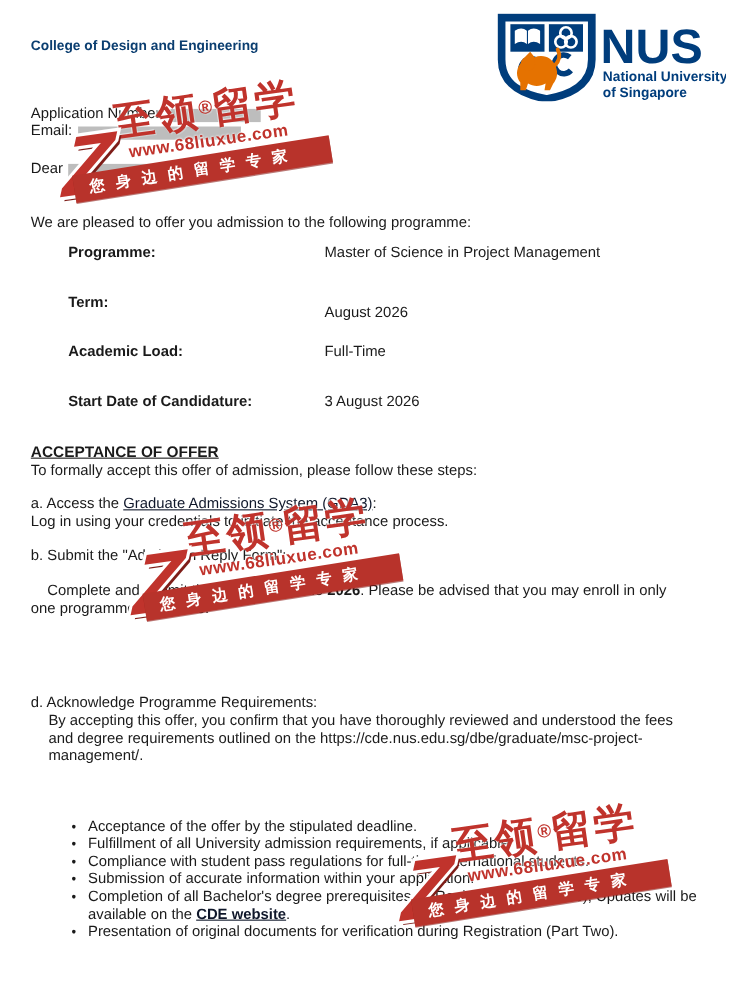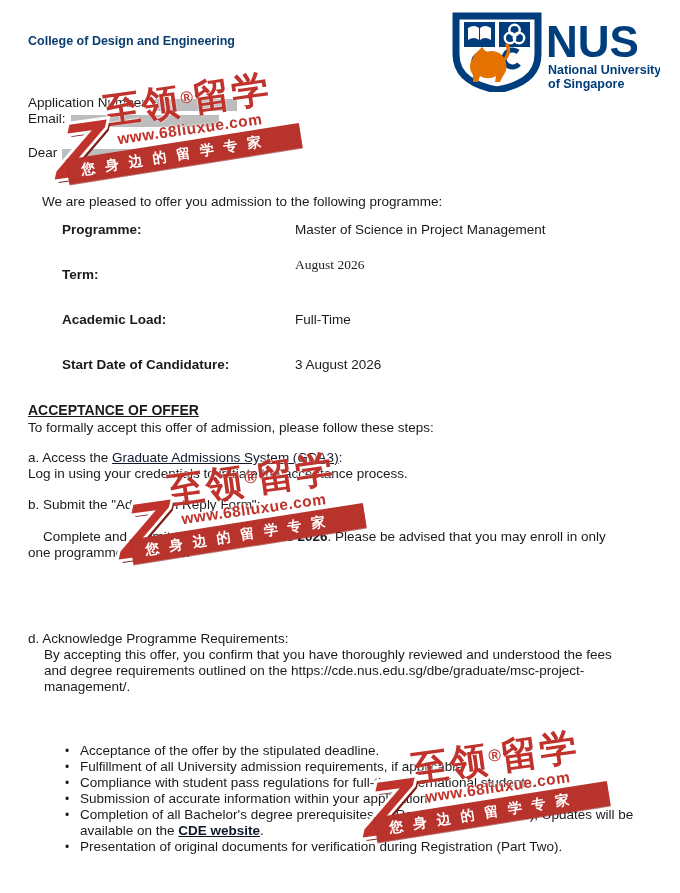--- a/index.html
+++ b/index.html
@@ -77,26 +77,26 @@
   </div>
   <div class="abs recip-line" style="top:111px;">
     <span>Email:</span>
     <span class="redact" style="width:148px;"></span>
   </div>
   <div class="abs recip-line" style="top:145px;">
     <span>Dear</span>
     <span class="redact" style="width:128px;"></span>
   </div>
 
-  <div class="abs" style="left:28px;top:194px;margin-left:14px;">We are pleased to offer you admission to the following programme:</div>
+  <div class="abs" style="left:28px;top:194px;">We are pleased to offer you admission to the following programme:</div>
 
   <div class="abs det-label" style="top:222px;">Programme:</div>
   <div class="abs det-value" style="top:222px;">Master of Science in Project Management</div>
   <div class="abs det-label" style="top:267px;">Term:</div>
-  <div class="abs det-value" style="top:257px;font-family:Liberation Serif, serif;">August 2026</div>
+  <div class="abs det-value" style="top:276px;">August 2026</div>
   <div class="abs det-label" style="top:312px;">Academic Load:</div>
   <div class="abs det-value" style="top:312px;">Full-Time</div>
   <div class="abs det-label" style="top:357px;">Start Date of Candidature:</div>
   <div class="abs det-value" style="top:357px;">3 August 2026</div>
 
   <div id="acc-heading" class="abs">ACCEPTANCE OF OFFER</div>
   <div class="abs" style="left:28px;top:420px;">To formally accept this offer of admission, please follow these steps:</div>
 
   <div class="abs" style="left:28px;top:450px;">
     <span>a. Access the </span><a class="link">Graduate Admissions System (GDA3)</a><span>:</span>

